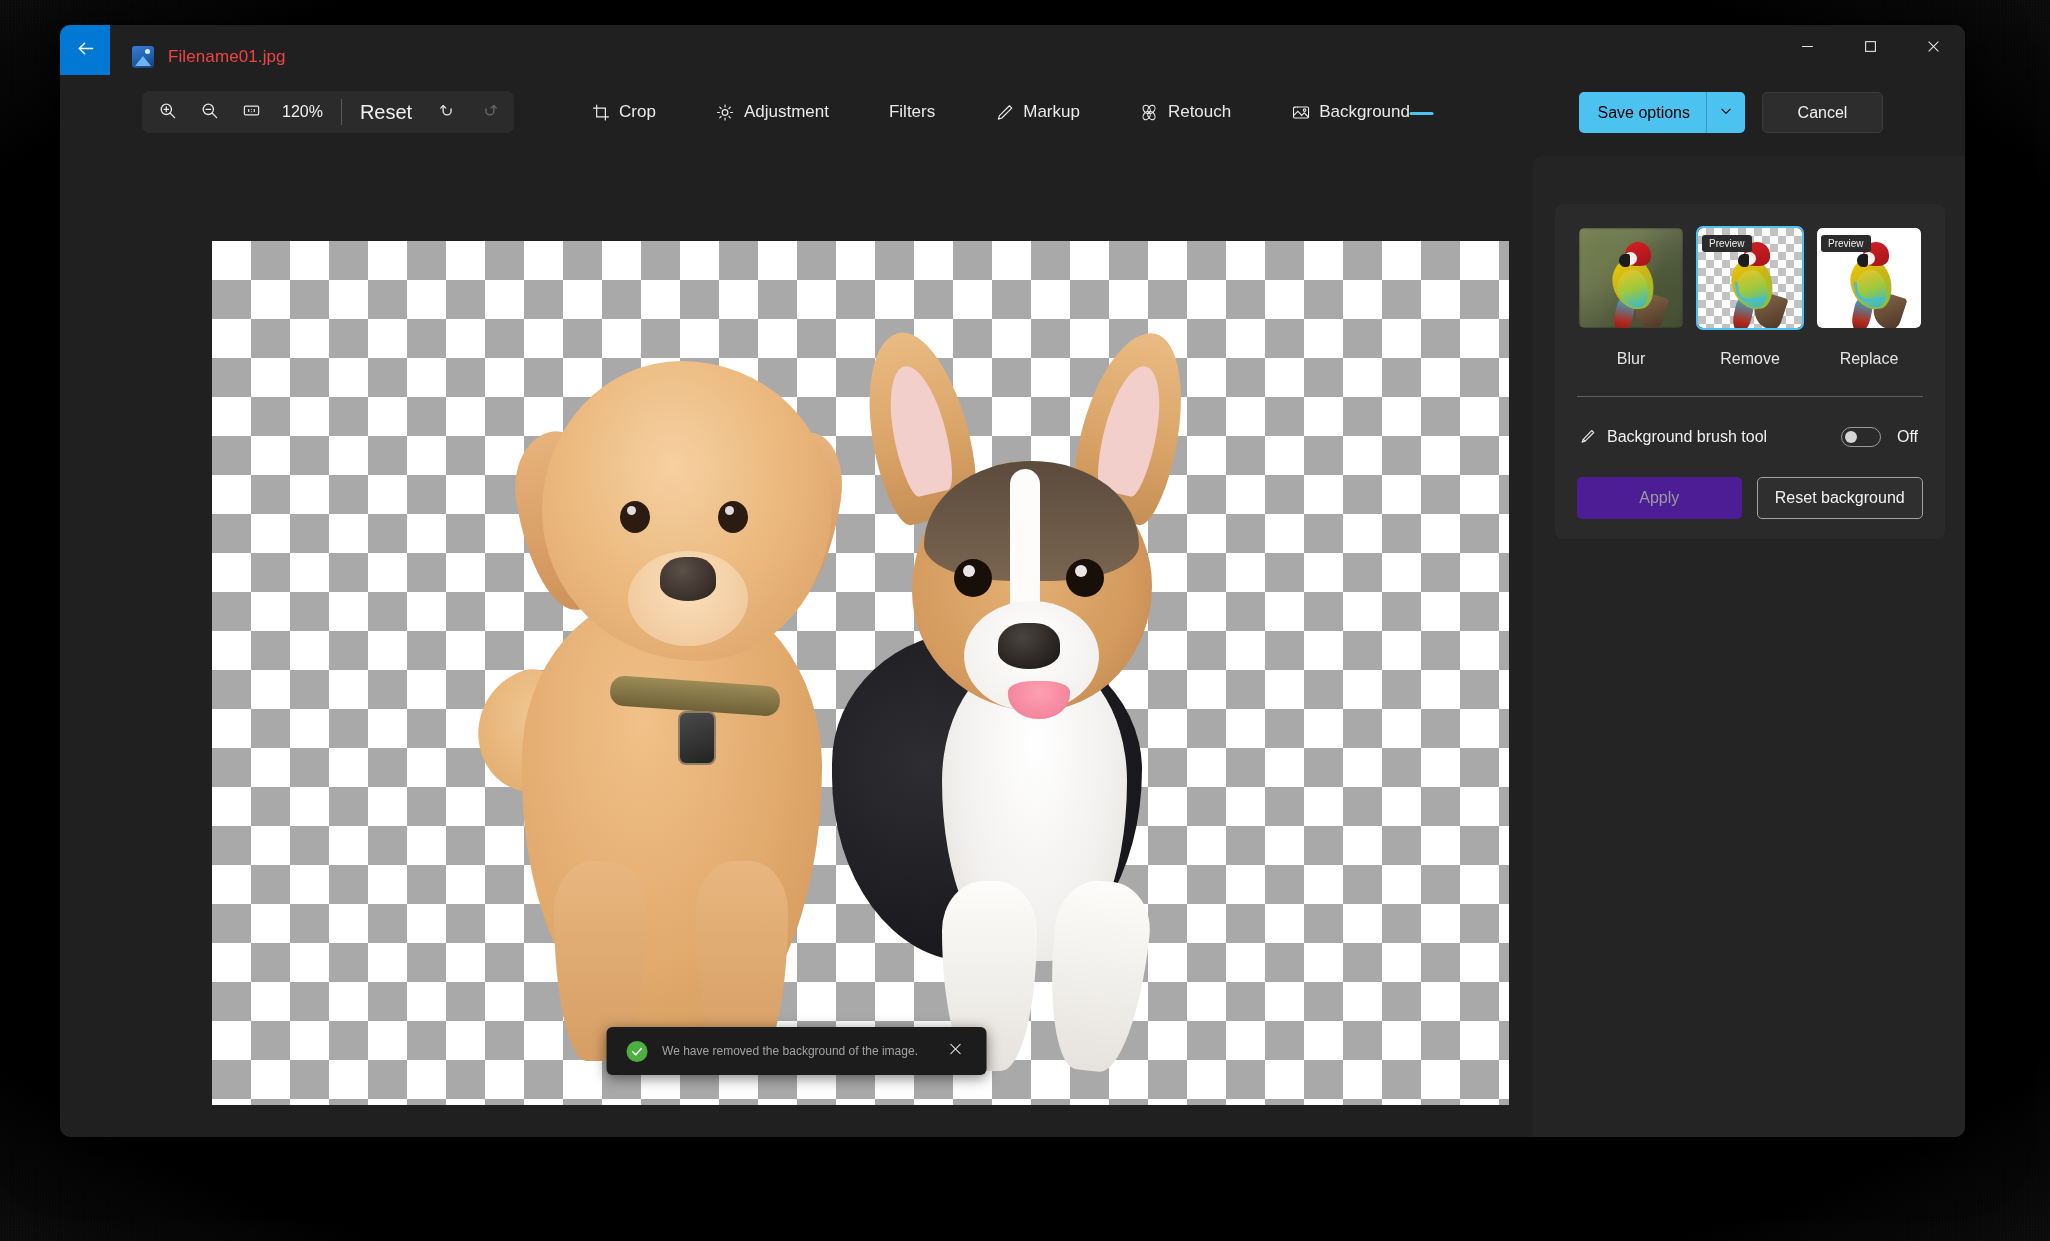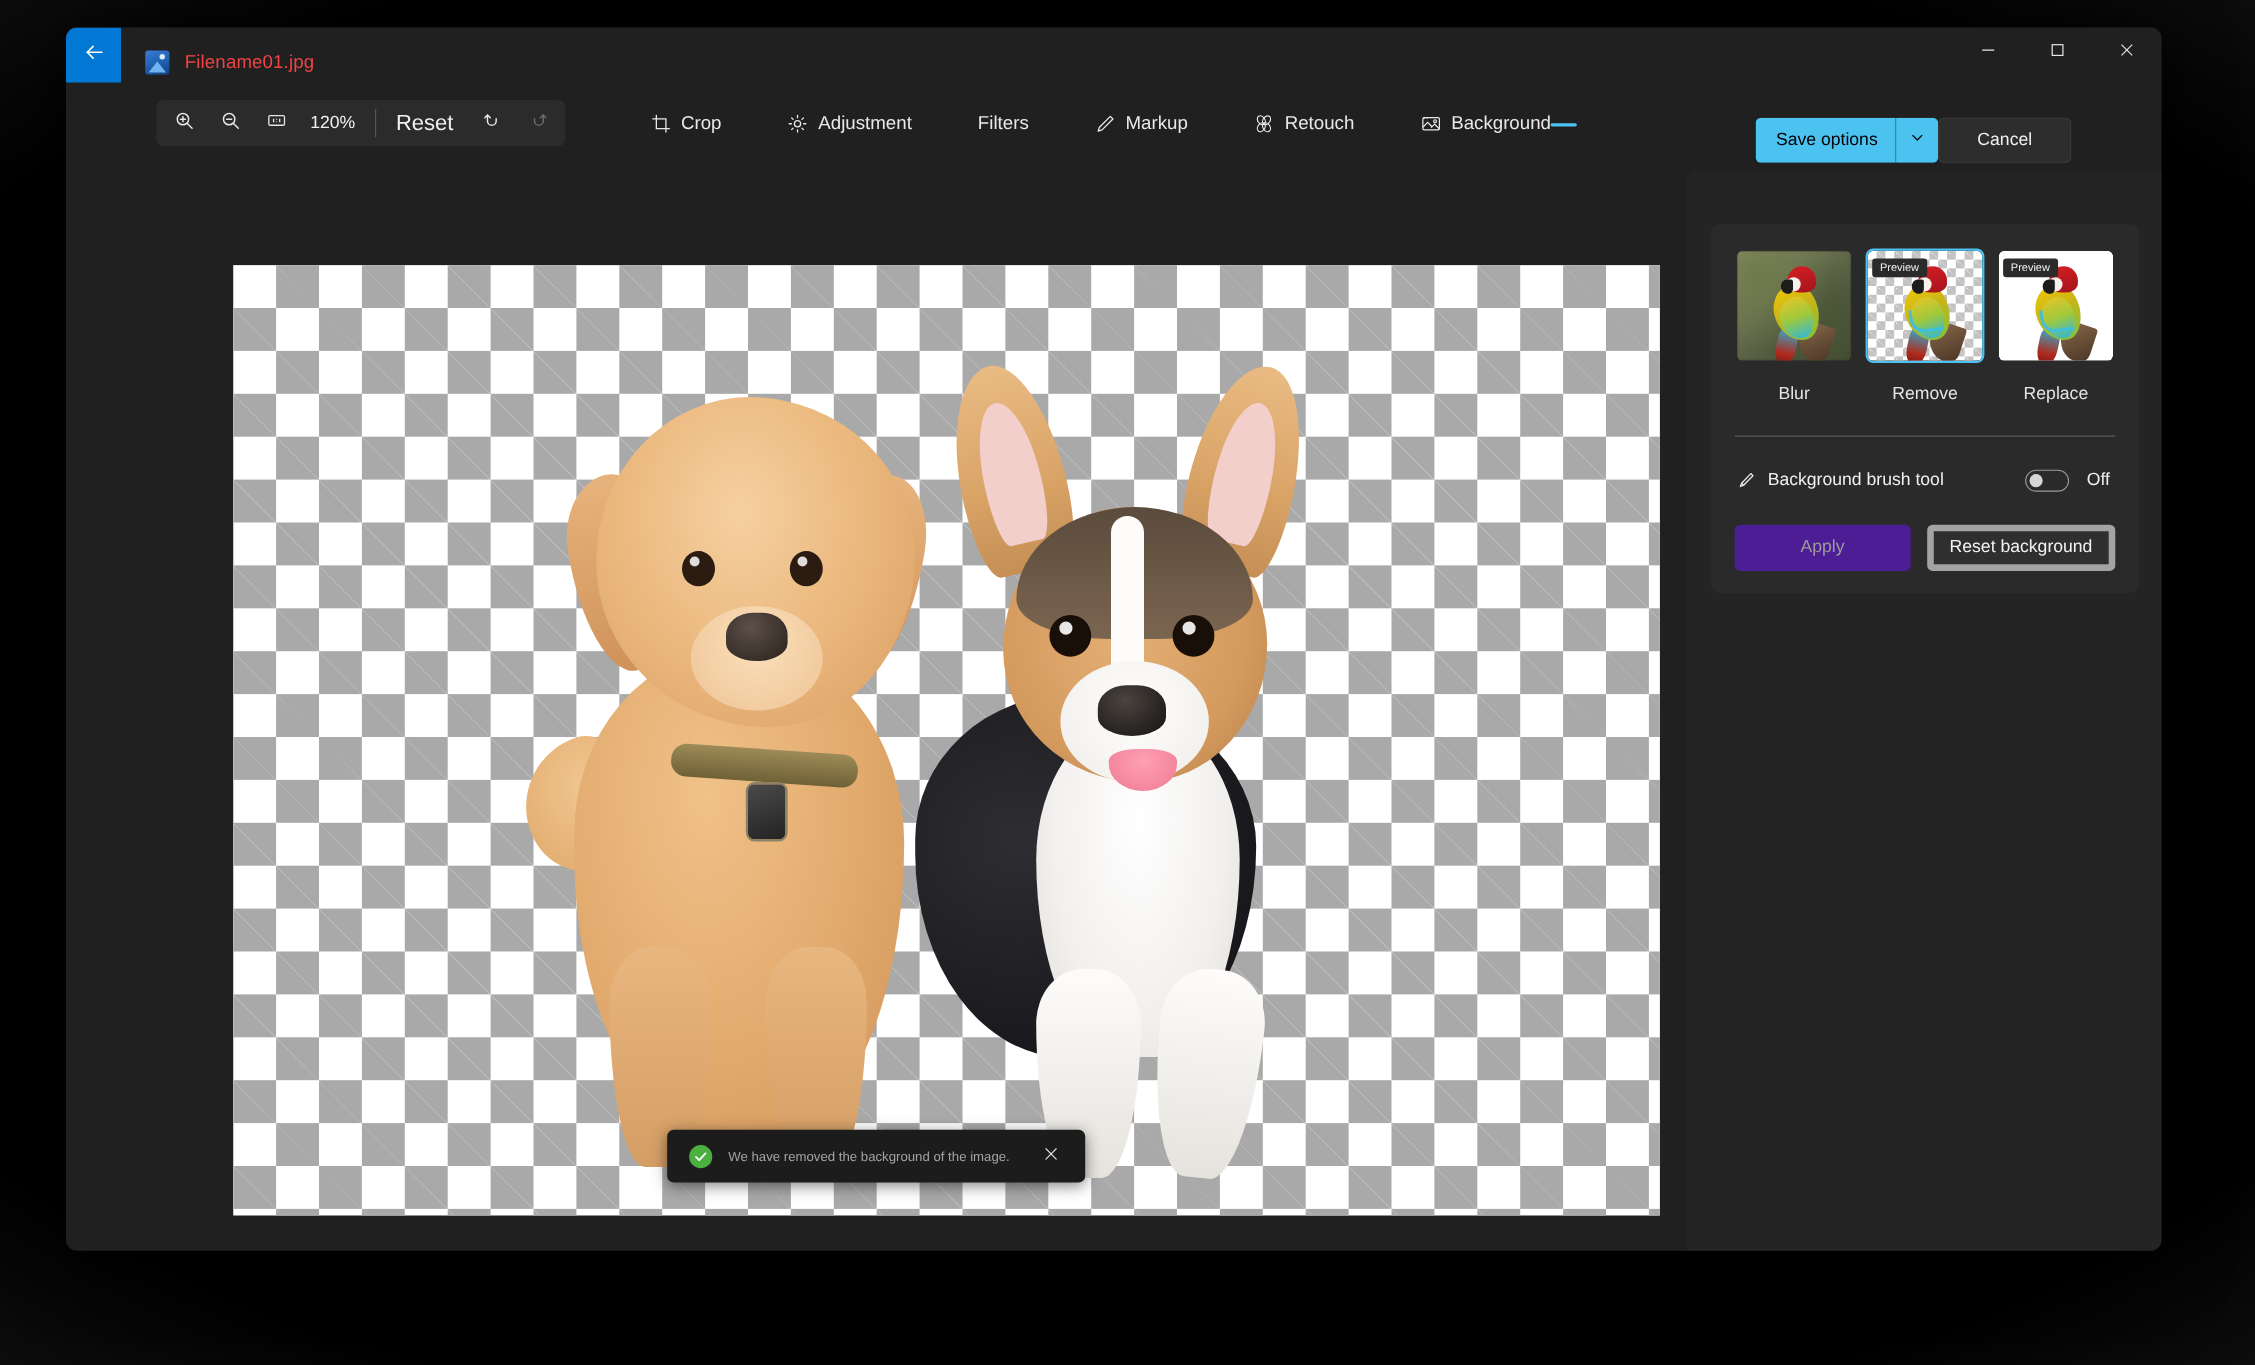--- a/index.html
+++ b/index.html
@@ -198,21 +198,21 @@
   }
   .tab.active .tab-underline { background: #4cc2f1; }
 
   
   #top-actions {
     position: absolute;
     right: 82px;
     top: 4px;
     display: flex;
     align-items: flex-start;
-    margin-top: 15px;
+    gap: 17px;
   }
   #save-options {
     display: flex;
     align-items: stretch;
     height: 41px;
     border-radius: 5px;
     overflow: hidden;
     cursor: pointer;
   }
   #save-options-label {
@@ -604,21 +604,21 @@
     display: flex; align-items: center; justify-content: center;
     font-size: 16px;
   }
   #apply-button {
     background: #4c1d95;
     color: #9b9b9b;
     cursor: default;
   }
   #reset-bg-button {
     background: #2f2f2f;
-    border: 6px solid #a3a3a3;
+    border: 1px solid #a3a3a3;
     color: #f2f2f2;
     cursor: pointer;
   }
 </style>
 </head>
 <body>
 
 <div id="desktop"></div>
 
 <div id="window">

